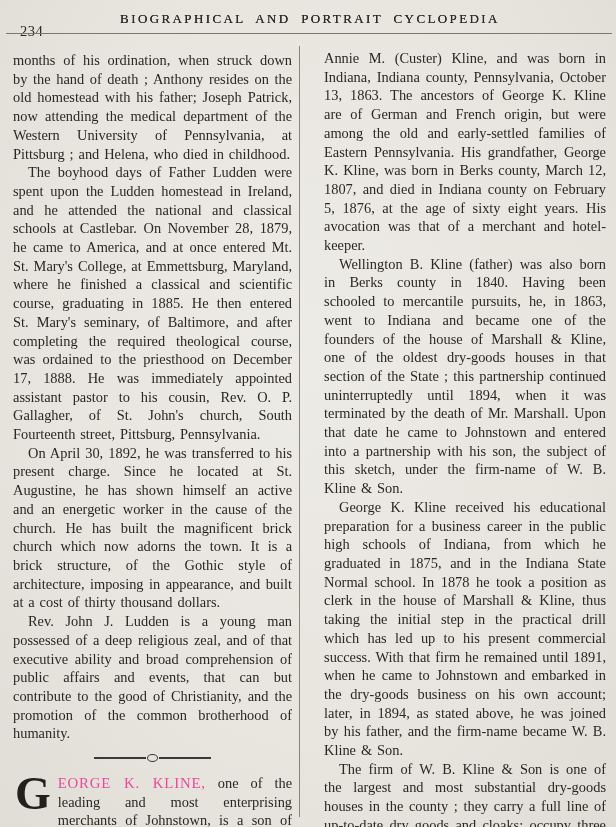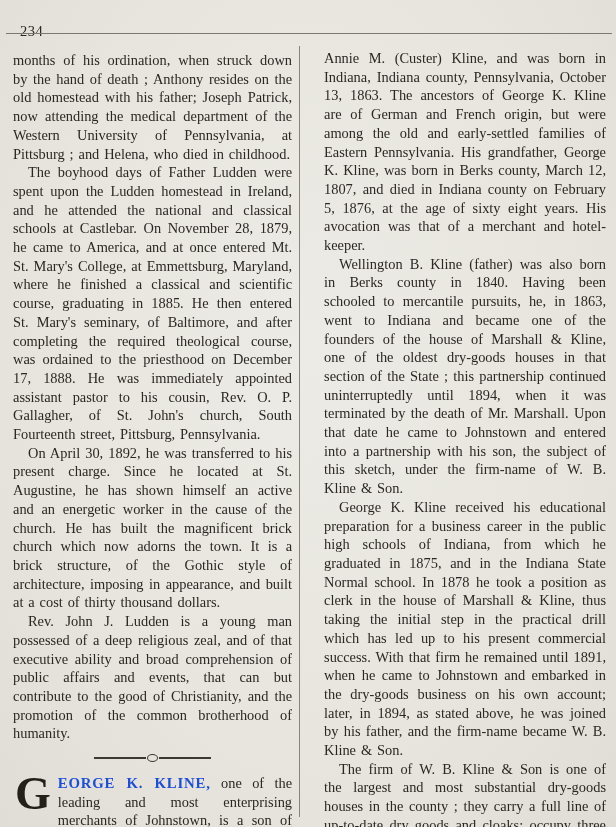--- a/index.html
+++ b/index.html
@@ -104,33 +104,34 @@
   
   .dropcap {
     float: left;
     font-size: 46px;
     line-height: 36px;
     font-weight: bold;
     padding: 2px 7px 0 2px;
     color: #231f1b;
   }
   .lead-caps {
-    font-weight: bold;
+    font-weight: normal;
     letter-spacing: 0.8px;
     font-size: 14.8px;
-    color: #1d4ed8;
+    color: #ec4899;
   }
 </style>
 </head>
 <body>
 
 <div class="page">
 
   <div class="head">
     <span class="folio">234</span>
+    <span class="running-title">BIOGRAPHICAL AND PORTRAIT CYCLOPEDIA</span>
   </div>
   <div class="head-rule"></div>
 
   <div class="columns">
 
     <div class="col col-left">
       <p>months of his ordination, when struck down by the hand of death ; Anthony resides on the old homestead with his father; Joseph Patrick, now attending the medical department of the Western University of Pennsylvania, at Pittsburg ; and Helena, who died in childhood.</p>
       <p class="indent">The boyhood days of Father Ludden were spent upon the Ludden homestead in Ireland, and he attended the national and classical schools at Castlebar.  On November 28, 1879, he came to America, and at once entered Mt. St. Mary's College, at Emmettsburg, Maryland, where he finished a classical and scientific course, graduating in 1885.  He then entered St. Mary's seminary, of Baltimore, and after completing the required theological course, was ordained to the priesthood on December 17, 1888.  He was immediately appointed assistant pastor to his cousin, Rev. O. P. Gallagher, of St. John's church, South Fourteenth street, Pittsburg, Pennsylvania.</p>
       <p class="indent">On April 30, 1892, he was transferred to his present charge.  Since he located at St. Augustine, he has shown himself an active and an energetic worker in the cause of the church.  He has built the magnificent brick church which now adorns the town.  It is a brick structure, of the Gothic style of architecture, imposing in appearance, and built at a cost of thirty thousand dollars.</p>
       <p class="indent">Rev. John J. Ludden is a young man possessed of a deep religious zeal, and of that executive ability and broad comprehension of public affairs and events, that can but contribute to the good of Christianity, and the promotion of the common brotherhood of humanity.</p>

